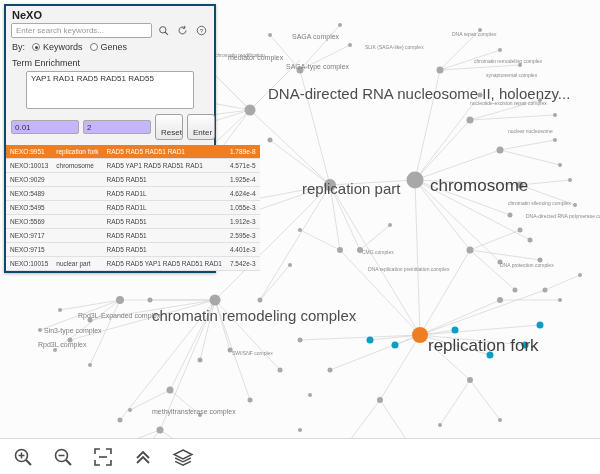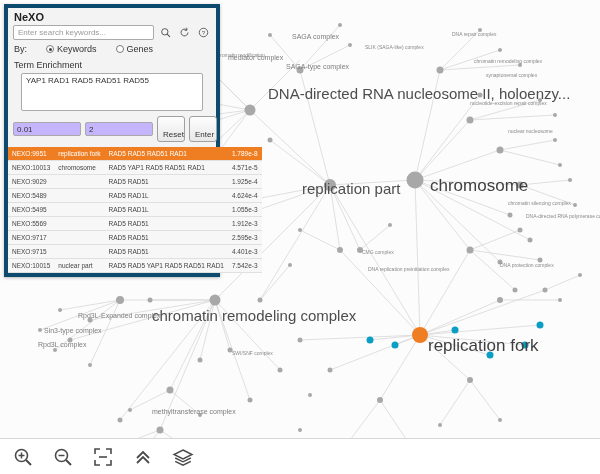--- a/index.html
+++ b/index.html
@@ -47,21 +47,21 @@
     font-size: 7px;
     color: #7d7d7d;
   }
 
   
   #nexo-panel {
     position: absolute;
     left: 4px; top: 4px;
     width: 208px;
     background: #f3f3f3;
-    border: 4px solid #0c4a6e;
+    border: 2px solid #0c4a6e;
     box-shadow: 0 1px 3px rgba(0,0,0,.25);
     font-size: 9px;
     z-index: 20;
   }
   #panel-title {
     padding: 3px 6px 2px 6px;
     font-size: 11px;
     font-weight: bold;
     color: #222;
   }
@@ -89,21 +89,21 @@
     color: #555;
     background: transparent;
     border: none;
     cursor: pointer;
     padding: 0;
   }
   .radio-row {
     display: flex;
     align-items: center;
     padding: 0 5px 4px 6px;
-    gap: 19px;
+    gap: 7px;
     font-size: 9px;
     color: #333;
   }
   .radio-item { display: flex; align-items: center; gap: 3px; }
   .radio-dot {
     width: 8px; height: 8px;
     border-radius: 50%;
     border: 1px solid #7b7b7b;
     background: #fff;
     box-sizing: border-box;
@@ -116,21 +116,21 @@
     width: 3px; height: 3px;
     border-radius: 50%;
     background: #444;
   }
   .section-label {
     padding: 2px 6px 3px 6px;
     font-size: 9px;
     color: #333;
   }
   #term-box {
-    margin: 0 13px;
+    margin: 0 20px;
     height: 38px;
     background: #fff;
     border: 1px solid #a9a9a9;
     font-size: 8px;
     color: #333;
     padding: 2px 4px;
     box-sizing: border-box;
     overflow: hidden;
     border-radius: 2px;
   }

